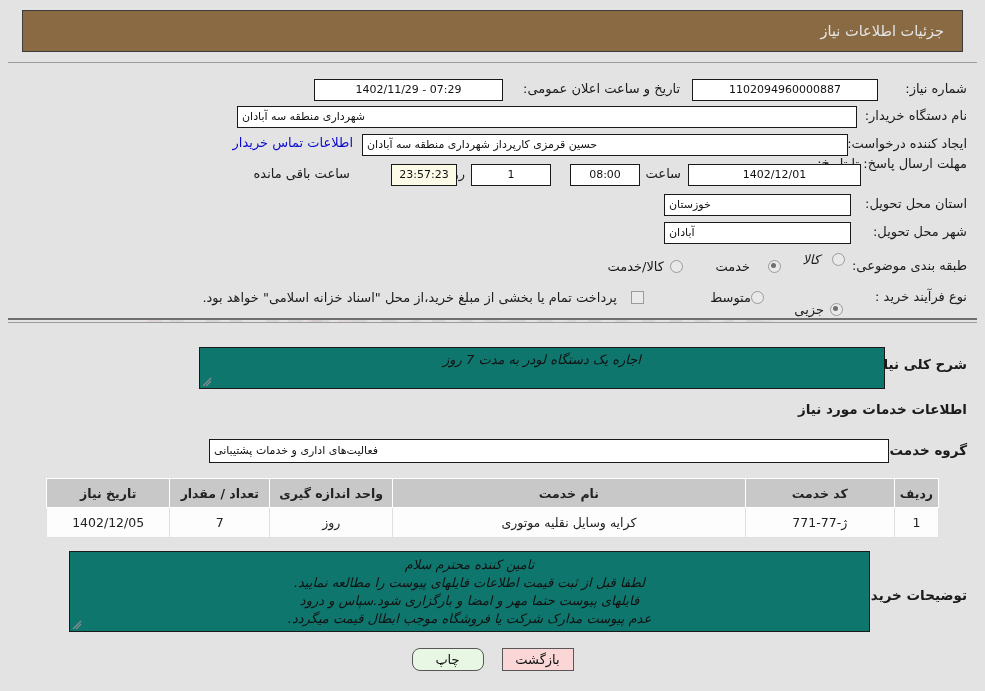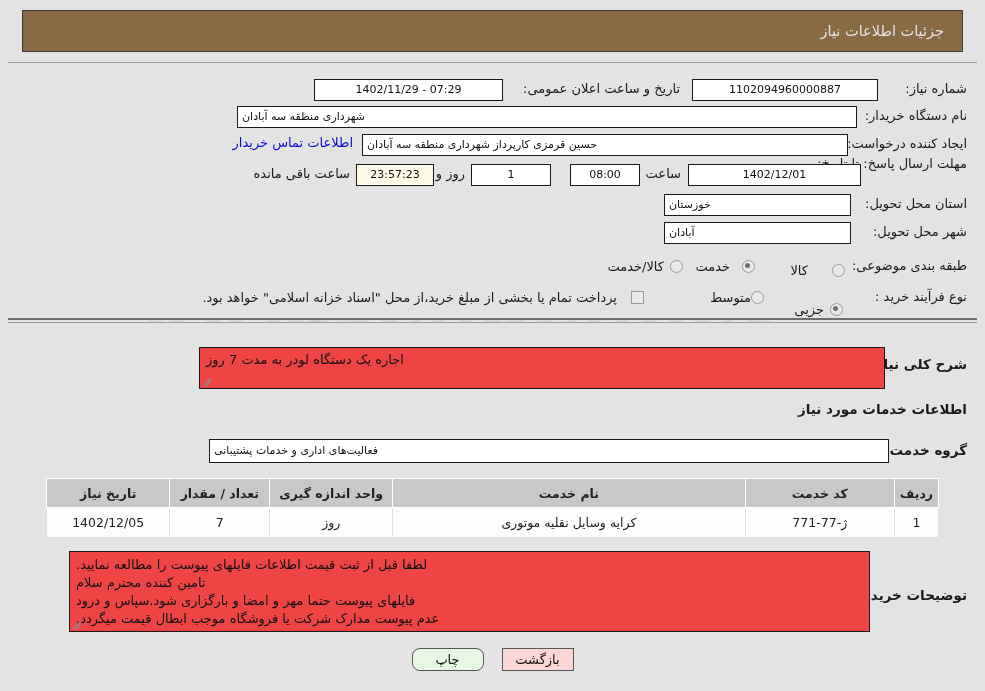--- a/index.html
+++ b/index.html
@@ -101,29 +101,30 @@
   .panel-mid{
     position:absolute;left:8px;top:322px;
     width:969px;height:312px;
     background:#e3e3e3;
     border-top:1px solid #9b9b9b;
     box-sizing:border-box;
   }
 
   .ta{
     border:1px solid #1a1a1a;
-    background:#ef4444;
+    background:#0f766e;
     box-sizing:border-box;
     font-size:13px;
     color:#111;
     padding:3px 6px 0 6px;
-    text-align:left;
+    text-align:center;
     position:relative;
     overflow:hidden;
     line-height:18px;
+    font-style:italic;
   }
   .ta .grip{
     position:absolute;left:2px;bottom:1px;
     width:10px;height:10px;
   }
   .sectiontitle{font-size:13.5px;font-weight:bold;color:#1b1b1b;}
   .boldlbl{font-size:13.5px;font-weight:bold;color:#1b1b1b;}
 
   
   table.tbl{
@@ -220,41 +221,41 @@
   <div class="link" style="position:absolute; right:624px; top:72px;">اطلاعات تماس خریدار</div>
 
   <div class="frow" style="right:10px; top:93px; width:96px; display:block; line-height:16px; text-align:right;">
     <span class="lbl" style="display:inline-block;">مهلت ارسال پاسخ: تا تاریخ:</span>
   </div>
   <div class="fld" style="position:absolute; right:116px; top:101px; width:173px;">1402/12/01</div>
   <div class="lbl2" style="position:absolute; right:296px; top:103px;">ساعت</div>
   <div class="fld" style="position:absolute; right:337px; top:101px; width:70px;">08:00</div>
   <div class="fld" style="position:absolute; right:426px; top:101px; width:80px;">1</div>
   <div class="lbl2" style="position:absolute; right:512px; top:103px;">روز و</div>
-  <div class="fld timer" style="position:absolute; right:543px; top:101px; width:78px;">23:57:23</div>
+  <div class="fld timer" style="position:absolute; right:520px; top:101px; width:66px;">23:57:23</div>
   <div class="lbl2" style="position:absolute; right:627px; top:103px;">ساعت باقی مانده</div>
 
   <div class="frow" style="right:10px; top:133px;">
     <span class="lbl">استان محل تحویل:</span>
   </div>
   <div class="fld rt" style="position:absolute; right:126px; top:131px; width:187px;">خوزستان</div>
 
   <div class="frow" style="right:10px; top:161px;">
     <span class="lbl">شهر محل تحویل:</span>
   </div>
   <div class="fld rt" style="position:absolute; right:126px; top:159px; width:187px;">آبادان</div>
 
   <div class="frow" style="right:10px; top:195px;">
     <span class="lbl">طبقه بندی موضوعی:</span>
   </div>
-  <div class="frow" style="right:132px; top:200px; gap:24px;">
+  <div class="frow" style="right:132px; top:189px; gap:12px;font-style:italic;">
     <span class="radio"></span>
     <span class="lbl2">کالا</span>
   </div>
-  <div class="frow" style="right:222px; top:196px; gap:12px;margin-left:16px;">
+  <div class="frow" style="right:196px; top:196px; gap:18px;margin-left:16px;">
     <span class="radio on"></span>
     <span class="lbl2">خدمت</span>
   </div>
   <div class="frow" style="right:294px; top:196px; gap:6px;">
     <span class="radio"></span>
     <span class="lbl2">کالا/خدمت</span>
   </div>
 
   <div class="frow" style="right:10px; top:226px;">
     <span class="lbl">نوع فرآیند خرید :</span>
@@ -283,22 +284,22 @@
     </svg>
   </div>
 
   <div class="sectiontitle" style="position:absolute; right:10px; top:78px;">اطلاعات خدمات مورد نیاز</div>
 
   <div class="boldlbl" style="position:absolute; right:10px; top:119px;">گروه خدمت:</div>
   <div class="fld rt" style="position:absolute; right:88px; top:116px; width:680px; height:24px; line-height:22px;">فعالیت‌های اداری و خدمات پشتیبانی</div>
 
   <div class="boldlbl" style="position:absolute; right:10px; top:264px;">توضیحات خریدار:</div>
   <div class="ta" style="position:absolute; right:107px; top:228px; width:801px; height:81px; padding-top:4px;">
+    <div>تامین کننده محترم سلام</div>
     <div>لطفا قبل از ثبت قیمت اطلاعات فایلهای پیوست را مطالعه نمایید.</div>
-    <div>تامین کننده محترم سلام</div>
     <div>فایلهای پیوست حتما مهر و امضا و بارگزاری شود.سپاس و درود</div>
     <div>عدم پیوست مدارک شرکت یا فروشگاه موجب ابطال قیمت میگردد.</div>
     <svg class="grip" viewBox="0 0 10 10">
       <path d="M9 1 L1 9 M9 4 L4 9" stroke="#8d8d8d" stroke-width="1.1" fill="none"></path>
     </svg>
   </div>
 </div>
 
 <table class="tbl">
   <thead>

